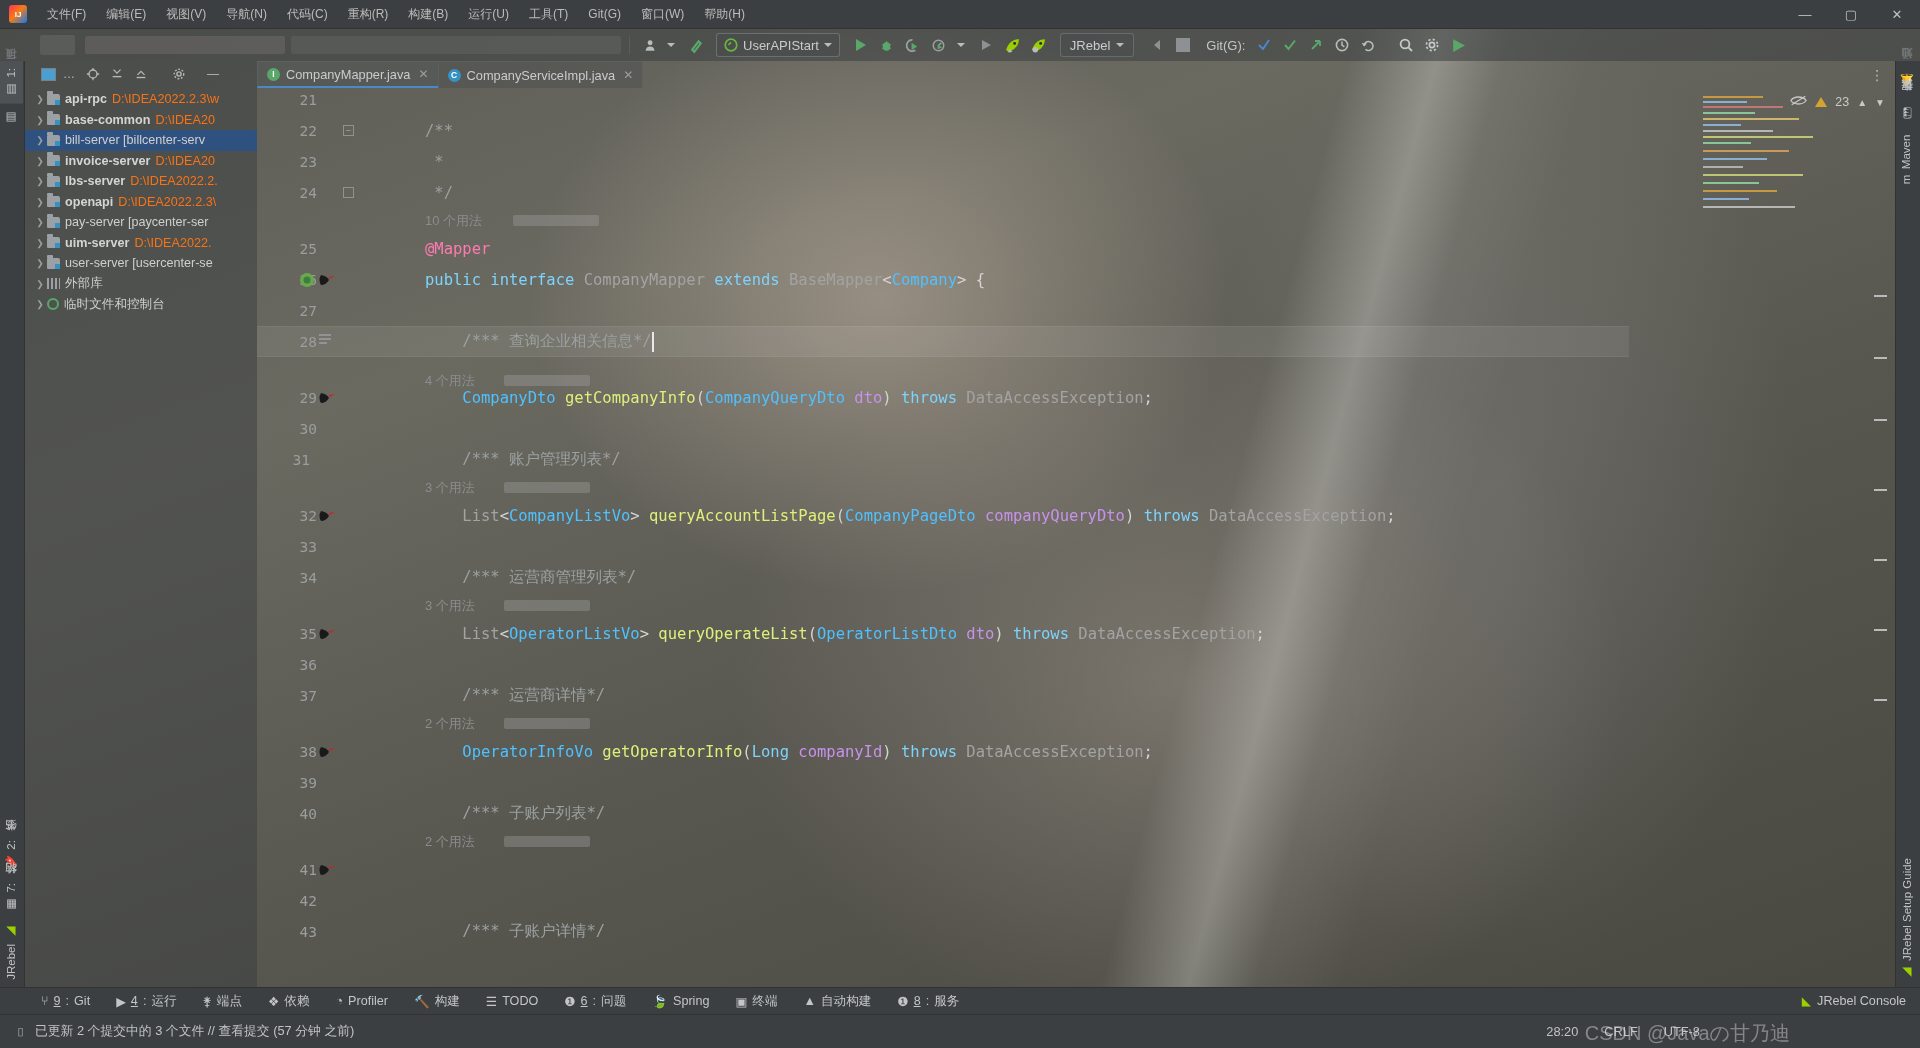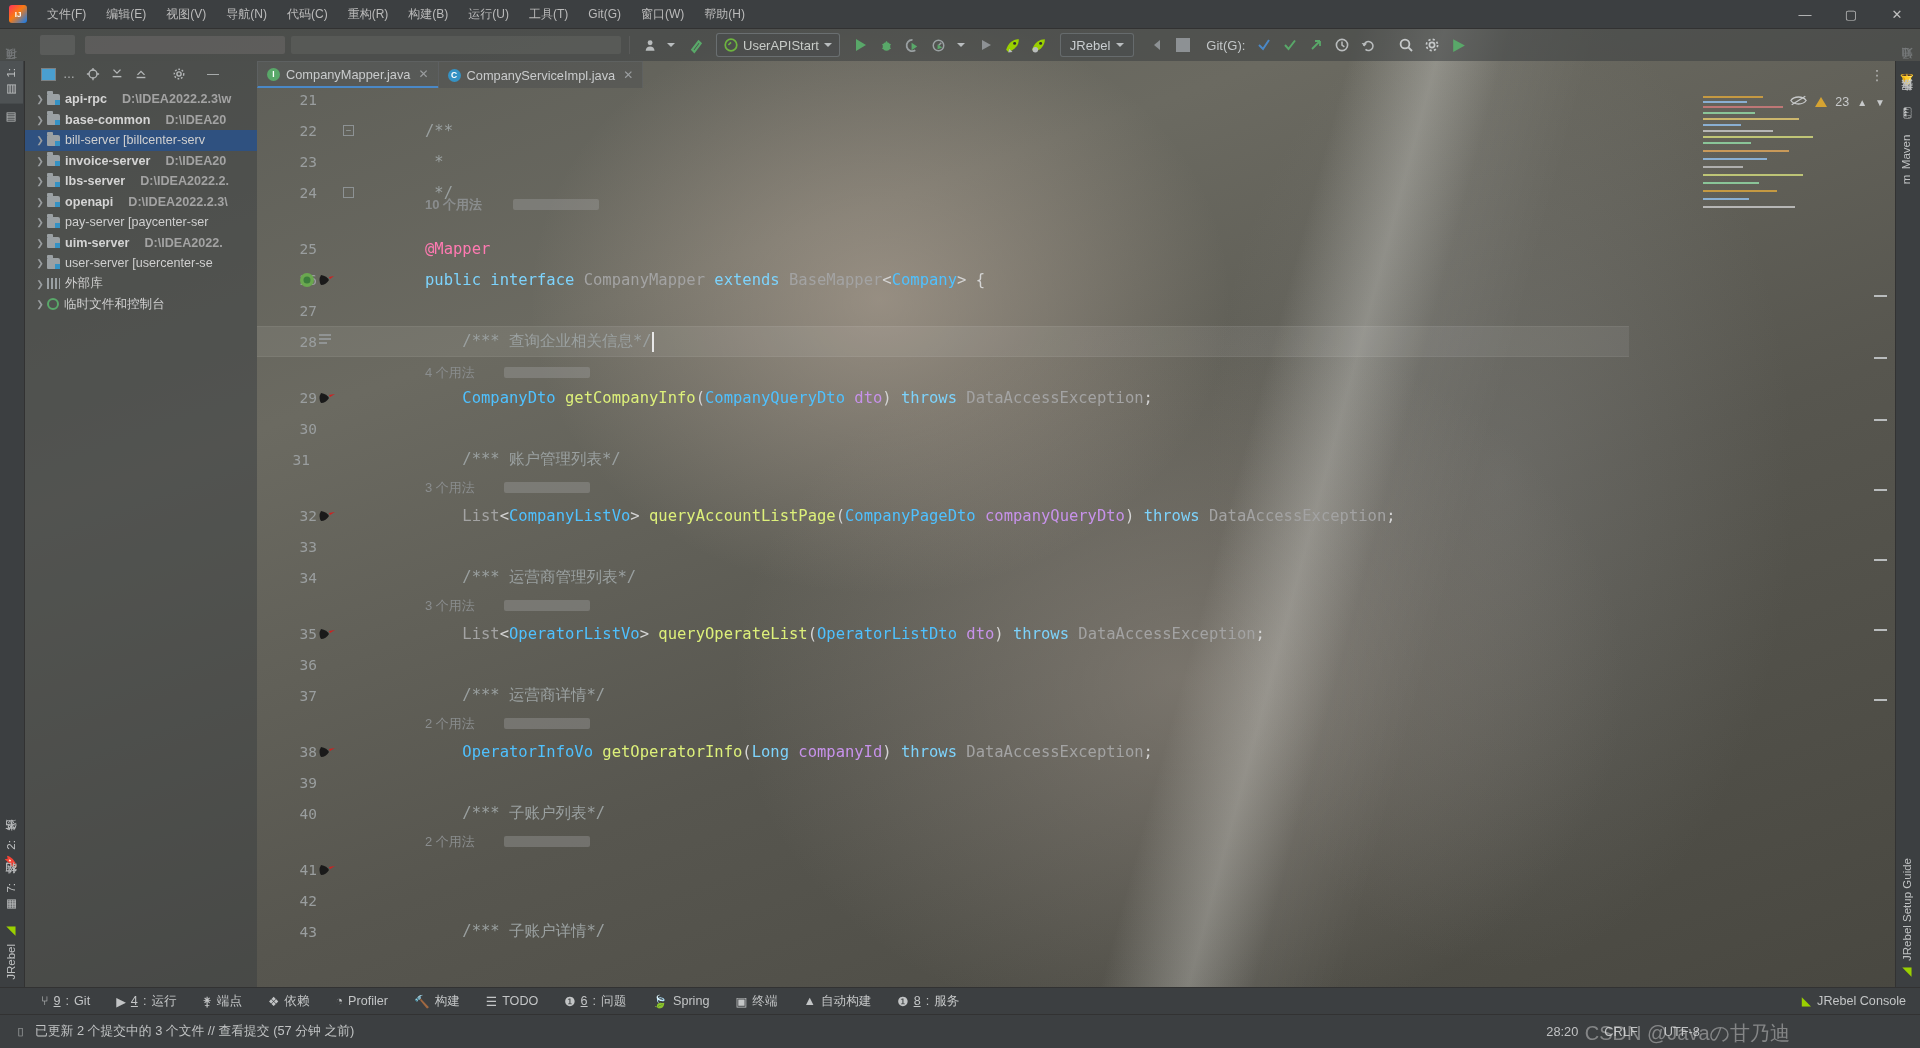--- a/index.html
+++ b/index.html
@@ -105,21 +105,21 @@
     width:13px;height:11px;flex:none;margin-right:5px;position:relative;
     background:#9aa0a3; border-radius:1px 2px 1px 1px;
   }
   .folder::before{content:"";position:absolute;left:0;top:-3px;width:6px;height:3px;background:#9aa0a3;border-radius:1px 1px 0 0;}
   .folder::after{content:"";position:absolute;right:0;bottom:0;width:5px;height:5px;background:#3592c4;}
   .lib-ico{width:13px;height:11px;flex:none;margin-right:5px;
     background:repeating-linear-gradient(90deg,#9aa0a3 0 2px,transparent 2px 4px);}
   .scratch-ico{width:12px;height:12px;border-radius:50%;border:2px solid #59a869;flex:none;margin-right:5px;}
   .tname { color:#d4d4d4; font-weight:bold; }
   .tname.plain { font-weight:normal; color:#cfcfcf; }
-  .tpath { color:#a3a3a3; font-weight:bold; margin-left:15px; }
+  .tpath { color:#f97316; font-weight:normal; margin-left:5px; }
 
   
   .editor-area { position:absolute; left:257px; top:61px; width:1638px; height:926px; z-index:25; }
   .tabs { height:27px; display:flex; align-items:stretch; }
   .tab {
     display:flex;align-items:center;gap:6px;padding:0 9px;font-size:12.8px;color:#c9cbcc;
     border:1px solid rgba(100,104,106,.55); border-bottom:none; margin-right:-1px;
     background:rgba(70,74,76,.38); white-space:nowrap;
   }
   .tab.active { background:rgba(77,82,84,.5); border-bottom:2px solid #4a88c7; }
@@ -563,21 +563,21 @@
         </div>
         <div class="cline" style="top: 58px; height: 31px;">
           <span class="lnum" style="left: 8px;">23</span>
           <span class="ctext"><span class="c-cmt"> *</span></span>
         </div>
         <div class="cline" style="top: 89px; height: 31px;">
           <span class="lnum" style="left: 8px;">24</span>
           <span class="fold-sq" style="position: absolute; left: 86px;"></span>
           <span class="ctext"><span class="c-cmt"> */</span></span>
         </div>
-        <div class="cline" style="top: 104px; height: 25px; font-weight: bold;">
+        <div class="cline" style="top: 120px; height: 25px;">
           <span class="ctext usage" style="left: 168px;">10 个用法</span>
           <span class="usage-blur" style="position: absolute; left: 242px; top: 7px;"></span>
         </div>
         <div class="cline" style="top: 145px; height: 31px;">
           <span class="lnum" style="left: 8px;">25</span>
           <span class="ctext"><span class="c-anno">@Mapper</span></span>
         </div>
         <div class="cline" style="top: 176px; height: 31px;">
           <span class="lnum" style="left: 8px;">26</span>
           <span class="gut-ico" style="left: 42px;"><svg width="36" height="18" viewBox="0 0 36 18">
@@ -592,21 +592,21 @@
           <span class="lnum" style="left: 8px;">27</span>
         </div>
         <div class="cline" style="top: 238px; height: 31px;">
           <div class="hl-line" style="top: 0px;"></div>
           <span class="lnum" style="left: 8px;">28</span>
           <span class="gut-ico" style="left: 60px;"><svg width="16" height="14" viewBox="0 0 16 14">
               <path d="M2 2h12M2 6h12M2 10h8" stroke="#9aa0a2" stroke-width="1.4"></path>
             </svg></span>
           <span class="ctext"><span class="c-cmt">    /*** 查询企业相关信息*/</span><span class="caret-bar"></span></span>
         </div>
-        <div class="cline" style="top: 272px; height: 25px; text-align: right;">
+        <div class="cline" style="top: 280px; height: 25px; text-align: right;">
           <span class="ctext usage" style="left: 168px;">4 个用法</span>
           <span class="usage-blur" style="position: absolute; left: 233px; top: 7px;"></span>
         </div>
         <div class="cline" style="top: 294px; height: 31px;">
           <span class="lnum" style="left: 8px;">29</span>
           <span class="gut-ico" style="left: 60px;"><svg width="20" height="18" viewBox="0 0 20 18">
               <path d="M4 4 q6 1 8 5 q-3 5 -8 5 q-3 -5 0 -10Z" fill="#1a1a1a"></path>
               <path d="M12 6 l6 -1 l-5 3Z" fill="#d02020"></path>
             </svg></span>
           <span class="ctext"><span class="c-cls">    CompanyDto</span><span class="c-mth"> getCompanyInfo</span><span class="c-punc">(</span><span class="c-cls">CompanyQueryDto</span><span class="c-var"> dto</span><span class="c-punc">) </span><span class="c-kw2">throws </span><span class="c-type2">DataAccessException</span><span class="c-punc">;</span></span>

